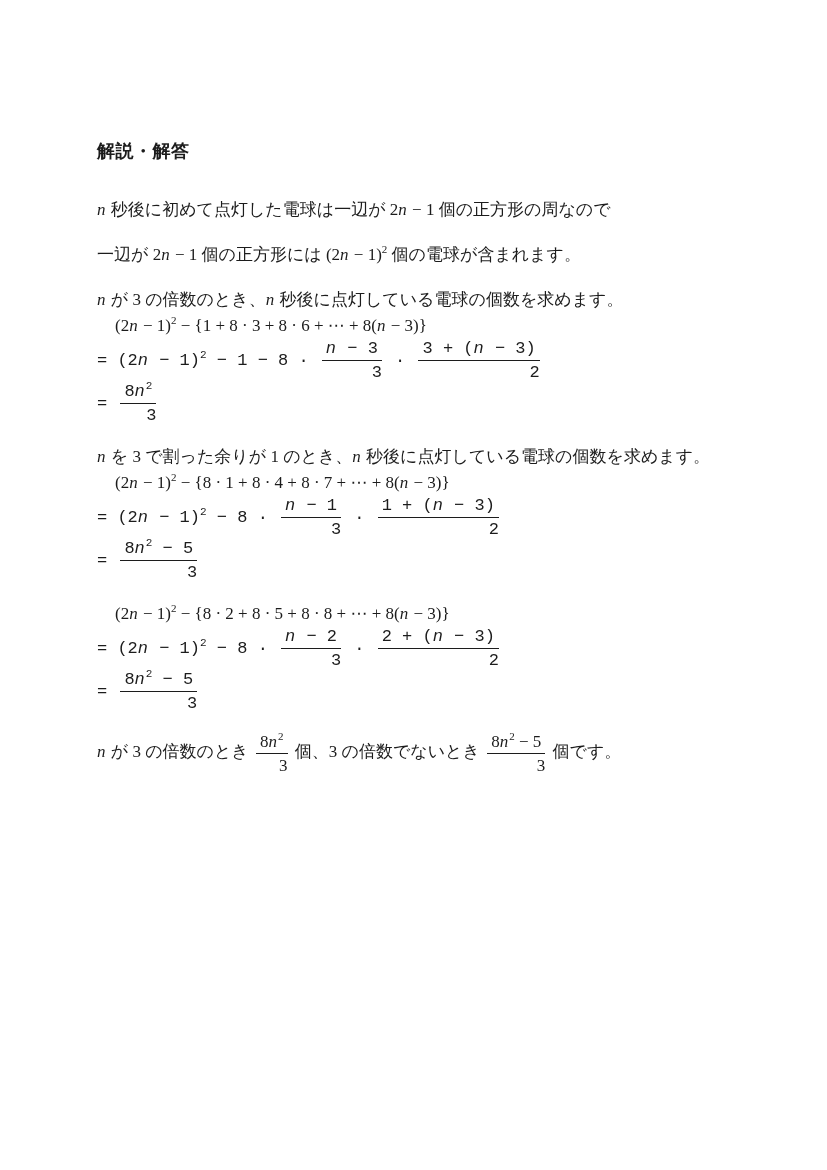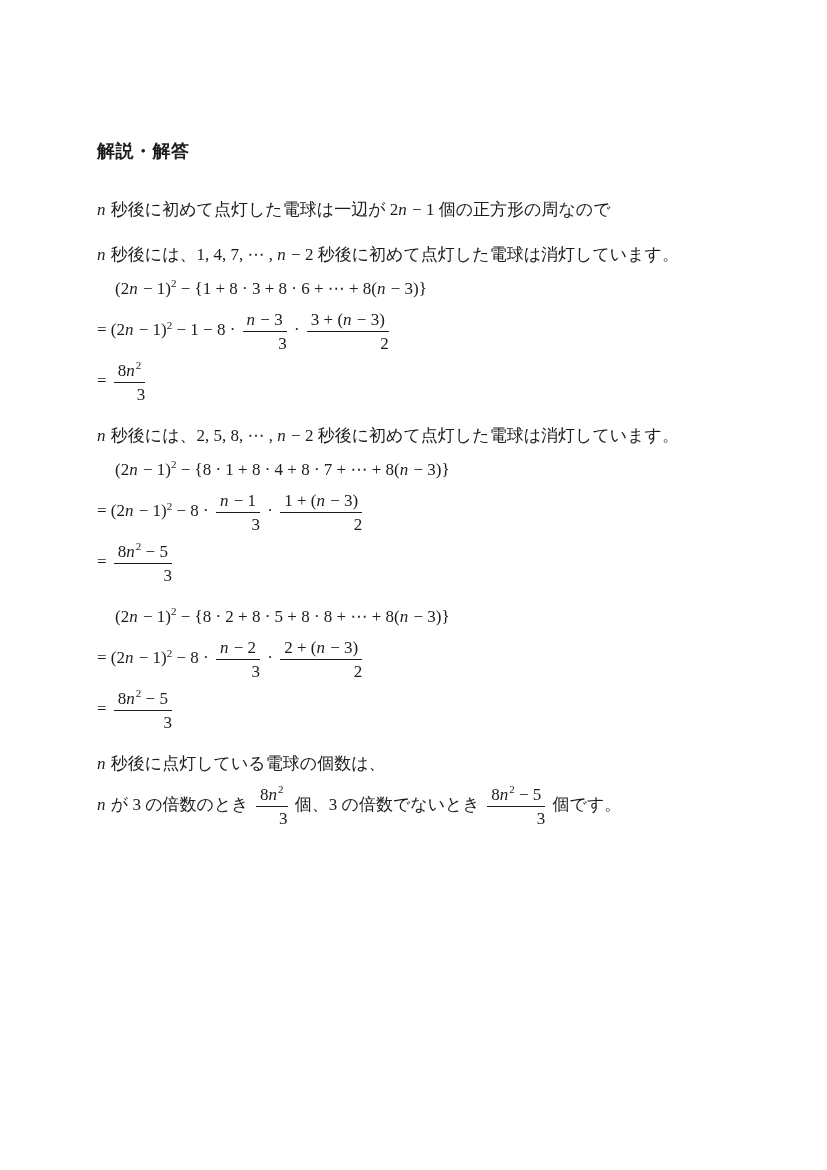--- a/index.html
+++ b/index.html
@@ -22,23 +22,23 @@
   }
   .heading {
     font-family: "Liberation Sans", "DejaVu Sans", sans-serif;
     font-weight: 700;
     font-size: 18px;
     letter-spacing: 0.5px;
     margin: 0 0 36px 0;
     line-height: 20px;
   }
   .block { margin: 0 0 19px 0; }
-  .line { line-height: 26px; white-space: nowrap; margin-top: 8px; }
+  .line { line-height: 26px; white-space: nowrap; }
   .math-open { padding-left: 18px; }
-  .math-eq { padding-left: 0; }
+  .math-eq { padding-left: 0; font-family: Liberation Mono, monospace; }
   .mi { font-style: italic; padding-right: 1px; }
   sup { font-size: 11px; line-height: 0; }
   .frac {
     display: inline-block;
     vertical-align: middle;
     text-align: right;
     margin: 0 3px;
     line-height: normal;
   }
   .frac .num {
@@ -66,36 +66,38 @@
 <body>
 
 <div class="page">
   <div class="content">
     <h1 class="heading">解説・解答</h1>
     <div>
         <div class="block">
           <div class="line body"><span class="mi">n</span><span class="mt"> 秒後に初めて点灯した電球は一辺が 2</span><span class="mi">n</span><span class="mt"> − 1 個の正方形の周なので</span></div>
         </div>
         <div class="block">
-          <div class="line body"><span class="mi">n</span><span class="mt"> 秒後には、1, 4, 7, ⋯ , </span><span class="mi">n</span><span class="mt"> − 2 秒後に初めて点灯した電球は消灯しています。</span></div>
+          <div class="line body"><span class="mt">一辺が 2</span><span class="mi">n</span><span class="mt"> − 1 個の正方形には (2</span><span class="mi">n</span><span class="mt"> − 1)</span><sup>2</sup><span class="mt"> 個の電球が含まれます。</span></div>
+        </div>
+        <div class="block">
+          <div class="line body"><span class="mi">n</span><span class="mt"> が 3 の倍数のとき、</span><span class="mi">n</span><span class="mt"> 秒後に点灯している電球の個数を求めます。</span></div>
           <div class="line math-open"><span class="mt">(2</span><span class="mi">n</span><span class="mt"> − 1)</span><sup>2</sup><span class="mt"> − {1 + 8 · 3 + 8 · 6 + ⋯ + 8(</span><span class="mi">n</span><span class="mt"> − 3)}</span></div>
           <div class="line math-eq"><span class="mt">= (2</span><span class="mi">n</span><span class="mt"> − 1)</span><sup>2</sup><span class="mt"> − 1 − 8 · </span><span class="frac"><span class="num"><span class="mi">n</span><span class="mt"> − 3</span></span><span class="den"><span class="mt">3</span></span></span><span class="mt"> · </span><span class="frac"><span class="num"><span class="mt">3 + (</span><span class="mi">n</span><span class="mt"> − 3)</span></span><span class="den"><span class="mt">2</span></span></span></div>
           <div class="line math-eq"><span class="mt">= </span><span class="frac"><span class="num"><span class="mt">8</span><span class="mi">n</span><sup>2</sup></span><span class="den"><span class="mt">3</span></span></span></div>
         </div>
         <div class="block">
-          <div class="line body"><span class="mi">n</span><span class="mt"> 秒後には、2, 5, 8, ⋯ , </span><span class="mi">n</span><span class="mt"> − 2 秒後に初めて点灯した電球は消灯しています。</span></div>
+          <div class="line body"><span class="mi">n</span><span class="mt"> を 3 で割った余りが 1 のとき、</span><span class="mi">n</span><span class="mt"> 秒後に点灯している電球の個数を求めます。</span></div>
           <div class="line math-open"><span class="mt">(2</span><span class="mi">n</span><span class="mt"> − 1)</span><sup>2</sup><span class="mt"> − {8 · 1 + 8 · 4 + 8 · 7 + ⋯ + 8(</span><span class="mi">n</span><span class="mt"> − 3)}</span></div>
           <div class="line math-eq"><span class="mt">= (2</span><span class="mi">n</span><span class="mt"> − 1)</span><sup>2</sup><span class="mt"> − 8 · </span><span class="frac"><span class="num"><span class="mi">n</span><span class="mt"> − 1</span></span><span class="den"><span class="mt">3</span></span></span><span class="mt"> · </span><span class="frac"><span class="num"><span class="mt">1 + (</span><span class="mi">n</span><span class="mt"> − 3)</span></span><span class="den"><span class="mt">2</span></span></span></div>
           <div class="line math-eq"><span class="mt">= </span><span class="frac"><span class="num"><span class="mt">8</span><span class="mi">n</span><sup>2</sup><span class="mt"> − 5</span></span><span class="den"><span class="mt">3</span></span></span></div>
         </div>
         <div class="block">
           <div class="line math-open"><span class="mt">(2</span><span class="mi">n</span><span class="mt"> − 1)</span><sup>2</sup><span class="mt"> − {8 · 2 + 8 · 5 + 8 · 8 + ⋯ + 8(</span><span class="mi">n</span><span class="mt"> − 3)}</span></div>
           <div class="line math-eq"><span class="mt">= (2</span><span class="mi">n</span><span class="mt"> − 1)</span><sup>2</sup><span class="mt"> − 8 · </span><span class="frac"><span class="num"><span class="mi">n</span><span class="mt"> − 2</span></span><span class="den"><span class="mt">3</span></span></span><span class="mt"> · </span><span class="frac"><span class="num"><span class="mt">2 + (</span><span class="mi">n</span><span class="mt"> − 3)</span></span><span class="den"><span class="mt">2</span></span></span></div>
           <div class="line math-eq"><span class="mt">= </span><span class="frac"><span class="num"><span class="mt">8</span><span class="mi">n</span><sup>2</sup><span class="mt"> − 5</span></span><span class="den"><span class="mt">3</span></span></span></div>
         </div>
         <div class="block">
-          <div class="line body"><span class="mi">n</span><span class="mt"> 秒後に点灯している電球の個数は、</span></div>
           <div class="line body"><span class="mi">n</span><span class="mt"> が 3 の倍数のとき </span><span class="frac"><span class="num"><span class="mt">8</span><span class="mi">n</span><sup>2</sup></span><span class="den"><span class="mt">3</span></span></span><span class="mt"> 個、3 の倍数でないとき </span><span class="frac"><span class="num"><span class="mt">8</span><span class="mi">n</span><sup>2</sup><span class="mt"> − 5</span></span><span class="den"><span class="mt">3</span></span></span><span class="mt"> 個です。</span></div>
         </div>
       </div>
   </div>
   <div class="page-number">2</div>
 </div>
 
 </body></html>

